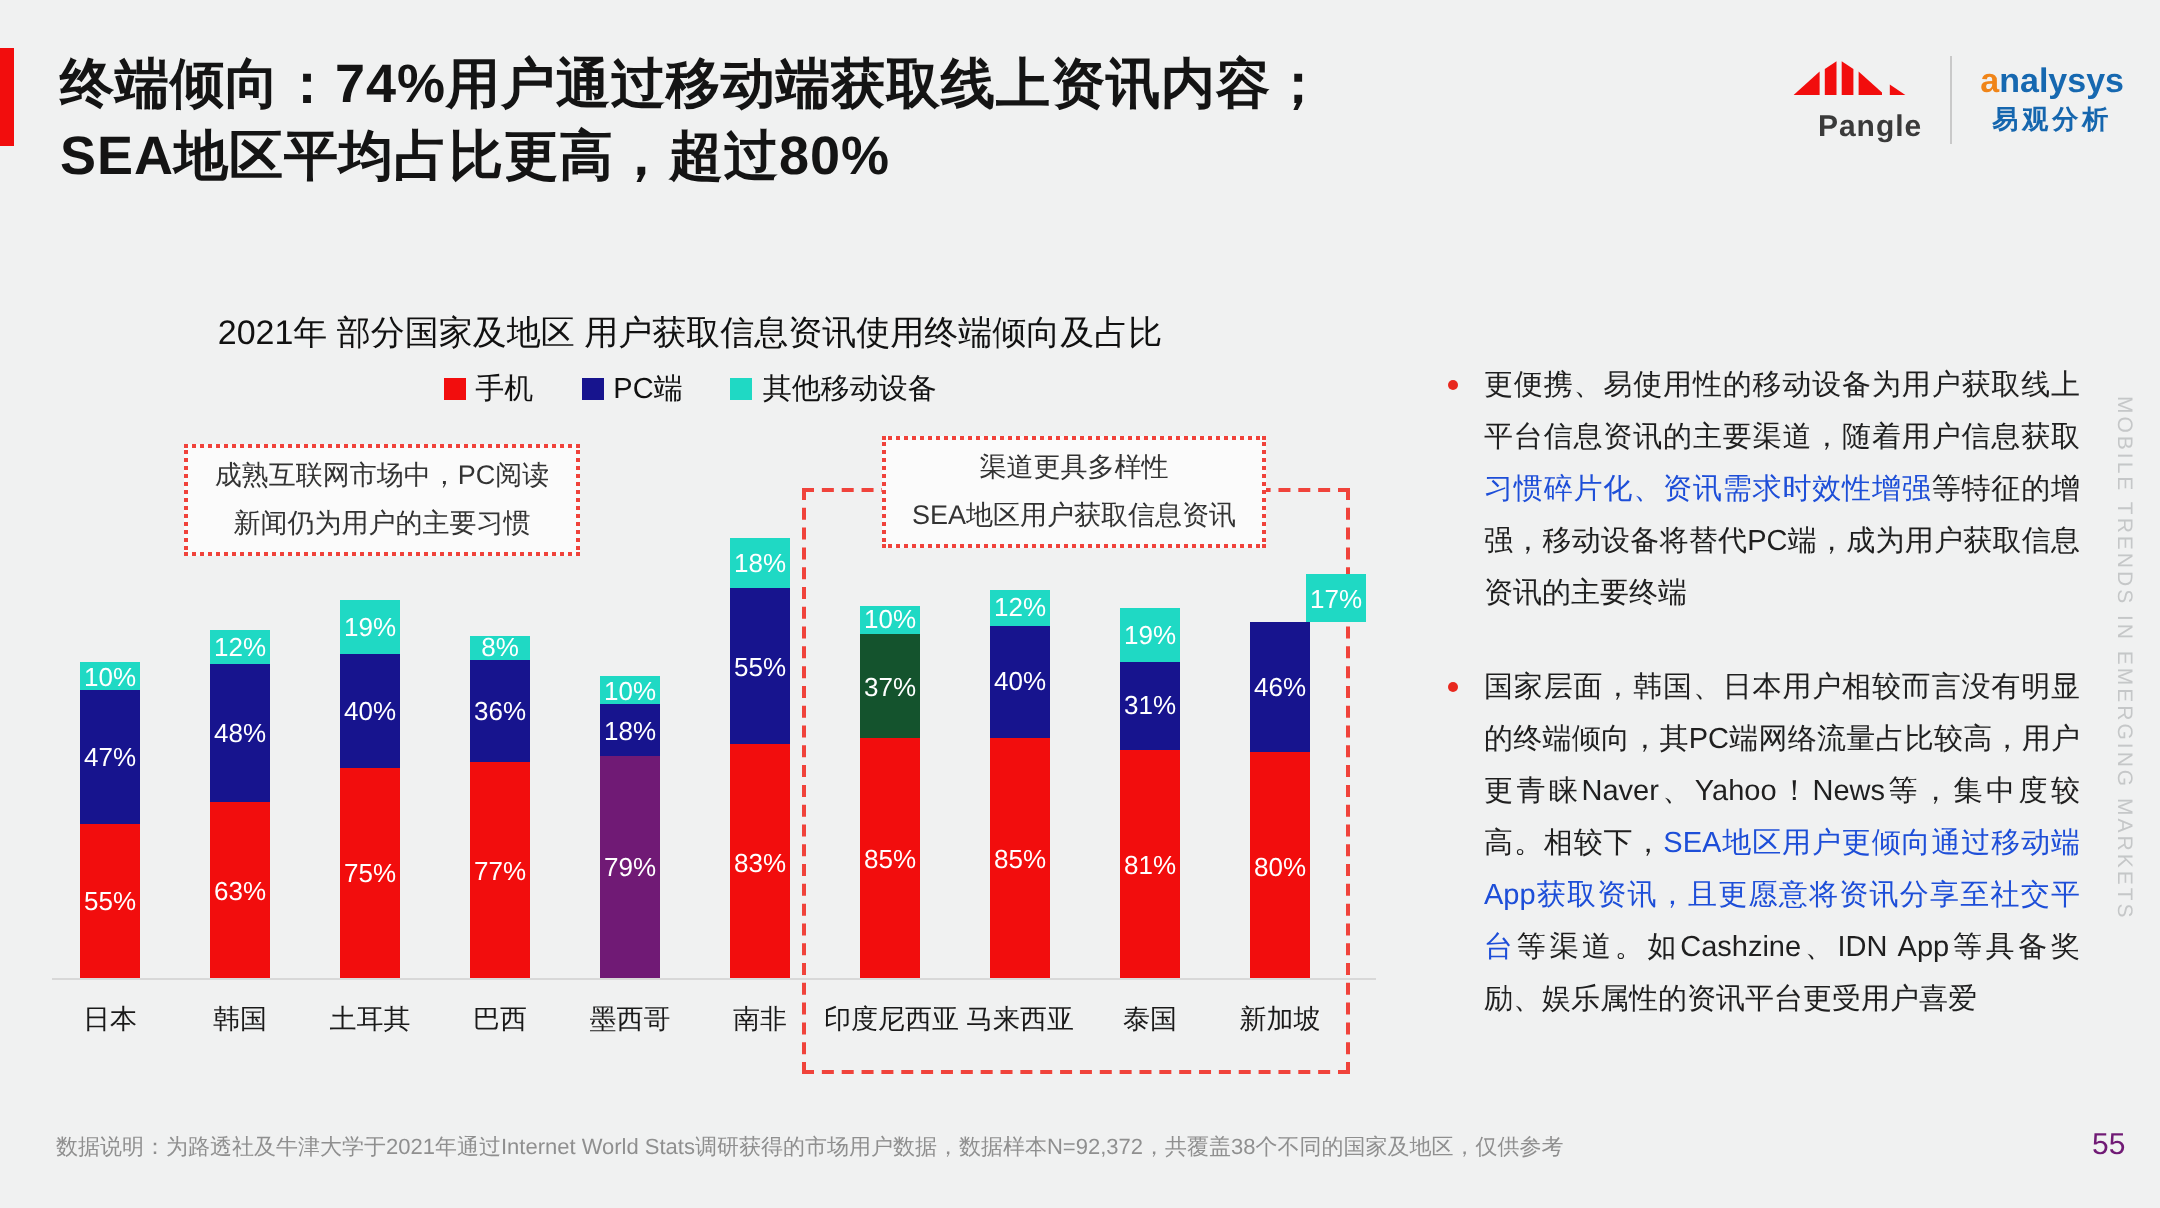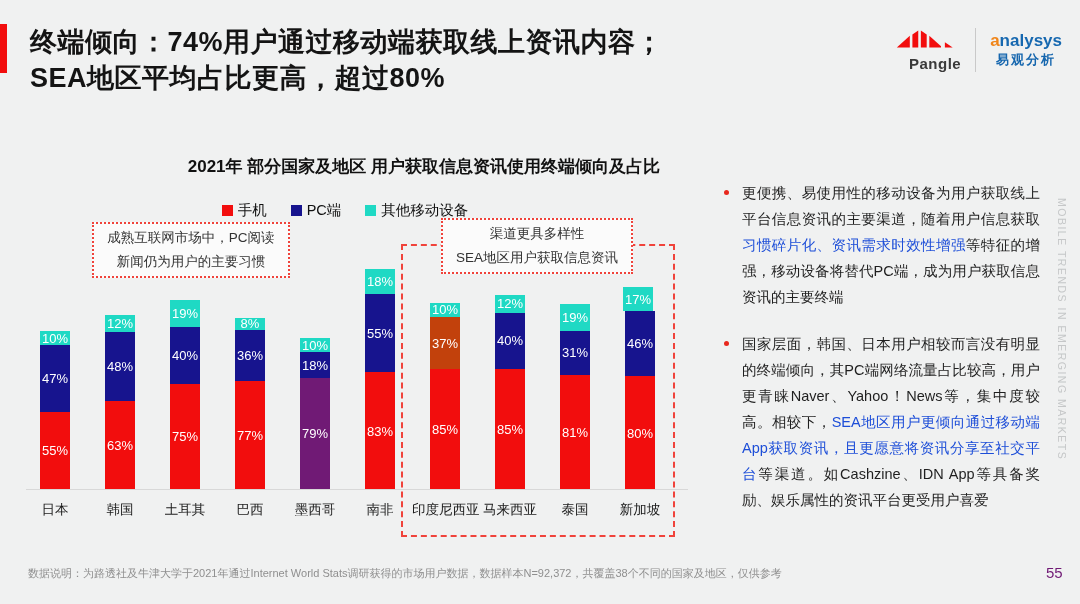--- a/index.html
+++ b/index.html
@@ -16,24 +16,24 @@
     font-size:27px; line-height:36px; font-weight:700; color:#141414; letter-spacing:0.5px; }
   .logo-group { position:absolute; right:18px; top:28px; display:flex; align-items:center; gap:14px; }
   .pangle { display:flex; flex-direction:column; align-items:flex-end; }
   .pangle-name { font-size:15px; font-weight:700; color:#3A3A3A; letter-spacing:0.5px; margin-top:1px; }
   .logo-divider { width:1px; height:44px; background:#C9C9C9; }
   .analysys { display:flex; flex-direction:column; align-items:center; line-height:19px; }
   .analysys-en { font-size:17px; font-weight:700; color:#1668B0; }
   .analysys-en .a-swirl { color:#F08519; }
   .analysys-cn { font-size:13px; font-weight:700; color:#1566AE; letter-spacing:2px; }
   
-  .chart-title { position:absolute; left:30px; top:155px; width:630px; text-align:right;
-    font-size:17px; font-weight:700; color:#111; }
+  .chart-title { position:absolute; left:30px; top:155px; width:630px; text-align:center;
+    font-size:17px; font-weight:400; color:#111; }
   .legend { position:absolute; left:30px; top:185px; width:630px;
-    display:flex; justify-content:center; gap:24px;margin-top:16px; }
+    display:flex; justify-content:center; gap:24px; }
   .legend-item { display:flex; align-items:center; gap:5px; font-size:14.5px; color:#111; }
   .legend-sq { width:11px; height:11px; display:inline-block; }
   .axis-line { position:absolute; left:26px; top:489px; width:662px; height:1px; background:#D8D8D8; }
   .seg { position:absolute; width:30px; display:flex; align-items:center; justify-content:center;
     color:#FFF; font-size:13px; overflow:visible; white-space:nowrap; }
   .cat-label { position:absolute; top:501px; width:66px; text-align:center;
     font-size:13.5px; color:#1A1A1A; white-space:nowrap; }
   .sea-bracket { position:absolute; left:401px; top:244px; width:274px; height:293px;
     border:2px dashed #F0433B; }
   .anno-box { position:absolute; background:#FBFBFB; border:2px dotted #F0433B;
@@ -157,21 +157,21 @@
     <div class="seg" style="left: 365px; width: 30px; bottom: 231.86px; height: 78.1px; background: rgb(23, 20, 142);">
       <span>55%</span>
     </div>
     <div class="seg" style="left: 365px; width: 30px; bottom: 309.96px; height: 25.56px; background: rgb(31, 217, 196);">
       <span>18%</span>
     </div>
     <div class="cat-label" style="left: 347px;">南非</div>
     <div class="seg" style="left: 430px; width: 30px; bottom: 114px; height: 120.7px; background: rgb(242, 13, 13);">
       <span>85%</span>
     </div>
-    <div class="seg" style="left: 430px; width: 30px; bottom: 234.7px; height: 52.54px; background: #c2410c; justify-content: center;">
+    <div class="seg" style="left: 430px; width: 30px; bottom: 234.7px; height: 52.54px; background: #14532d; justify-content: center;">
       <span>37%</span>
     </div>
     <div class="seg" style="left: 430px; width: 30px; bottom: 287.24px; height: 14.2px; background: rgb(31, 217, 196);">
       <span>10%</span>
     </div>
     <div class="cat-label" style="left: 412px;">印度尼西亚</div>
     <div class="seg" style="left: 495px; width: 30px; bottom: 114px; height: 120.7px; background: rgb(242, 13, 13);">
       <span>85%</span>
     </div>
     <div class="seg" style="left: 495px; width: 30px; bottom: 234.7px; height: 56.8px; background: rgb(23, 20, 142);">
@@ -190,21 +190,21 @@
     <div class="seg" style="left: 560px; width: 30px; bottom: 273.04px; height: 26.98px; background: rgb(31, 217, 196);">
       <span>19%</span>
     </div>
     <div class="cat-label" style="left: 542px;">泰国</div>
     <div class="seg" style="left: 625px; width: 30px; bottom: 114px; height: 113.6px; background: rgb(242, 13, 13);">
       <span>80%</span>
     </div>
     <div class="seg" style="left: 625px; width: 30px; bottom: 227.6px; height: 65.32px; background: rgb(23, 20, 142);">
       <span>46%</span>
     </div>
-    <div class="seg" style="left: 623px; width: 30px; bottom: 292.92px; height: 24.14px; background: rgb(31, 217, 196);">
+    <div class="seg" style="left: 653px; width: 30px; bottom: 292.92px; height: 24.14px; background: rgb(31, 217, 196);">
       <span>17%</span>
     </div>
     <div class="cat-label" style="left: 607px;">新加坡</div>
   </div>
 <div class="axis-line"></div>
 
 <div class="anno-box anno-left">
   <span>成熟互联网市场中，PC阅读</span>
   <span>新闻仍为用户的主要习惯</span>
 </div>

